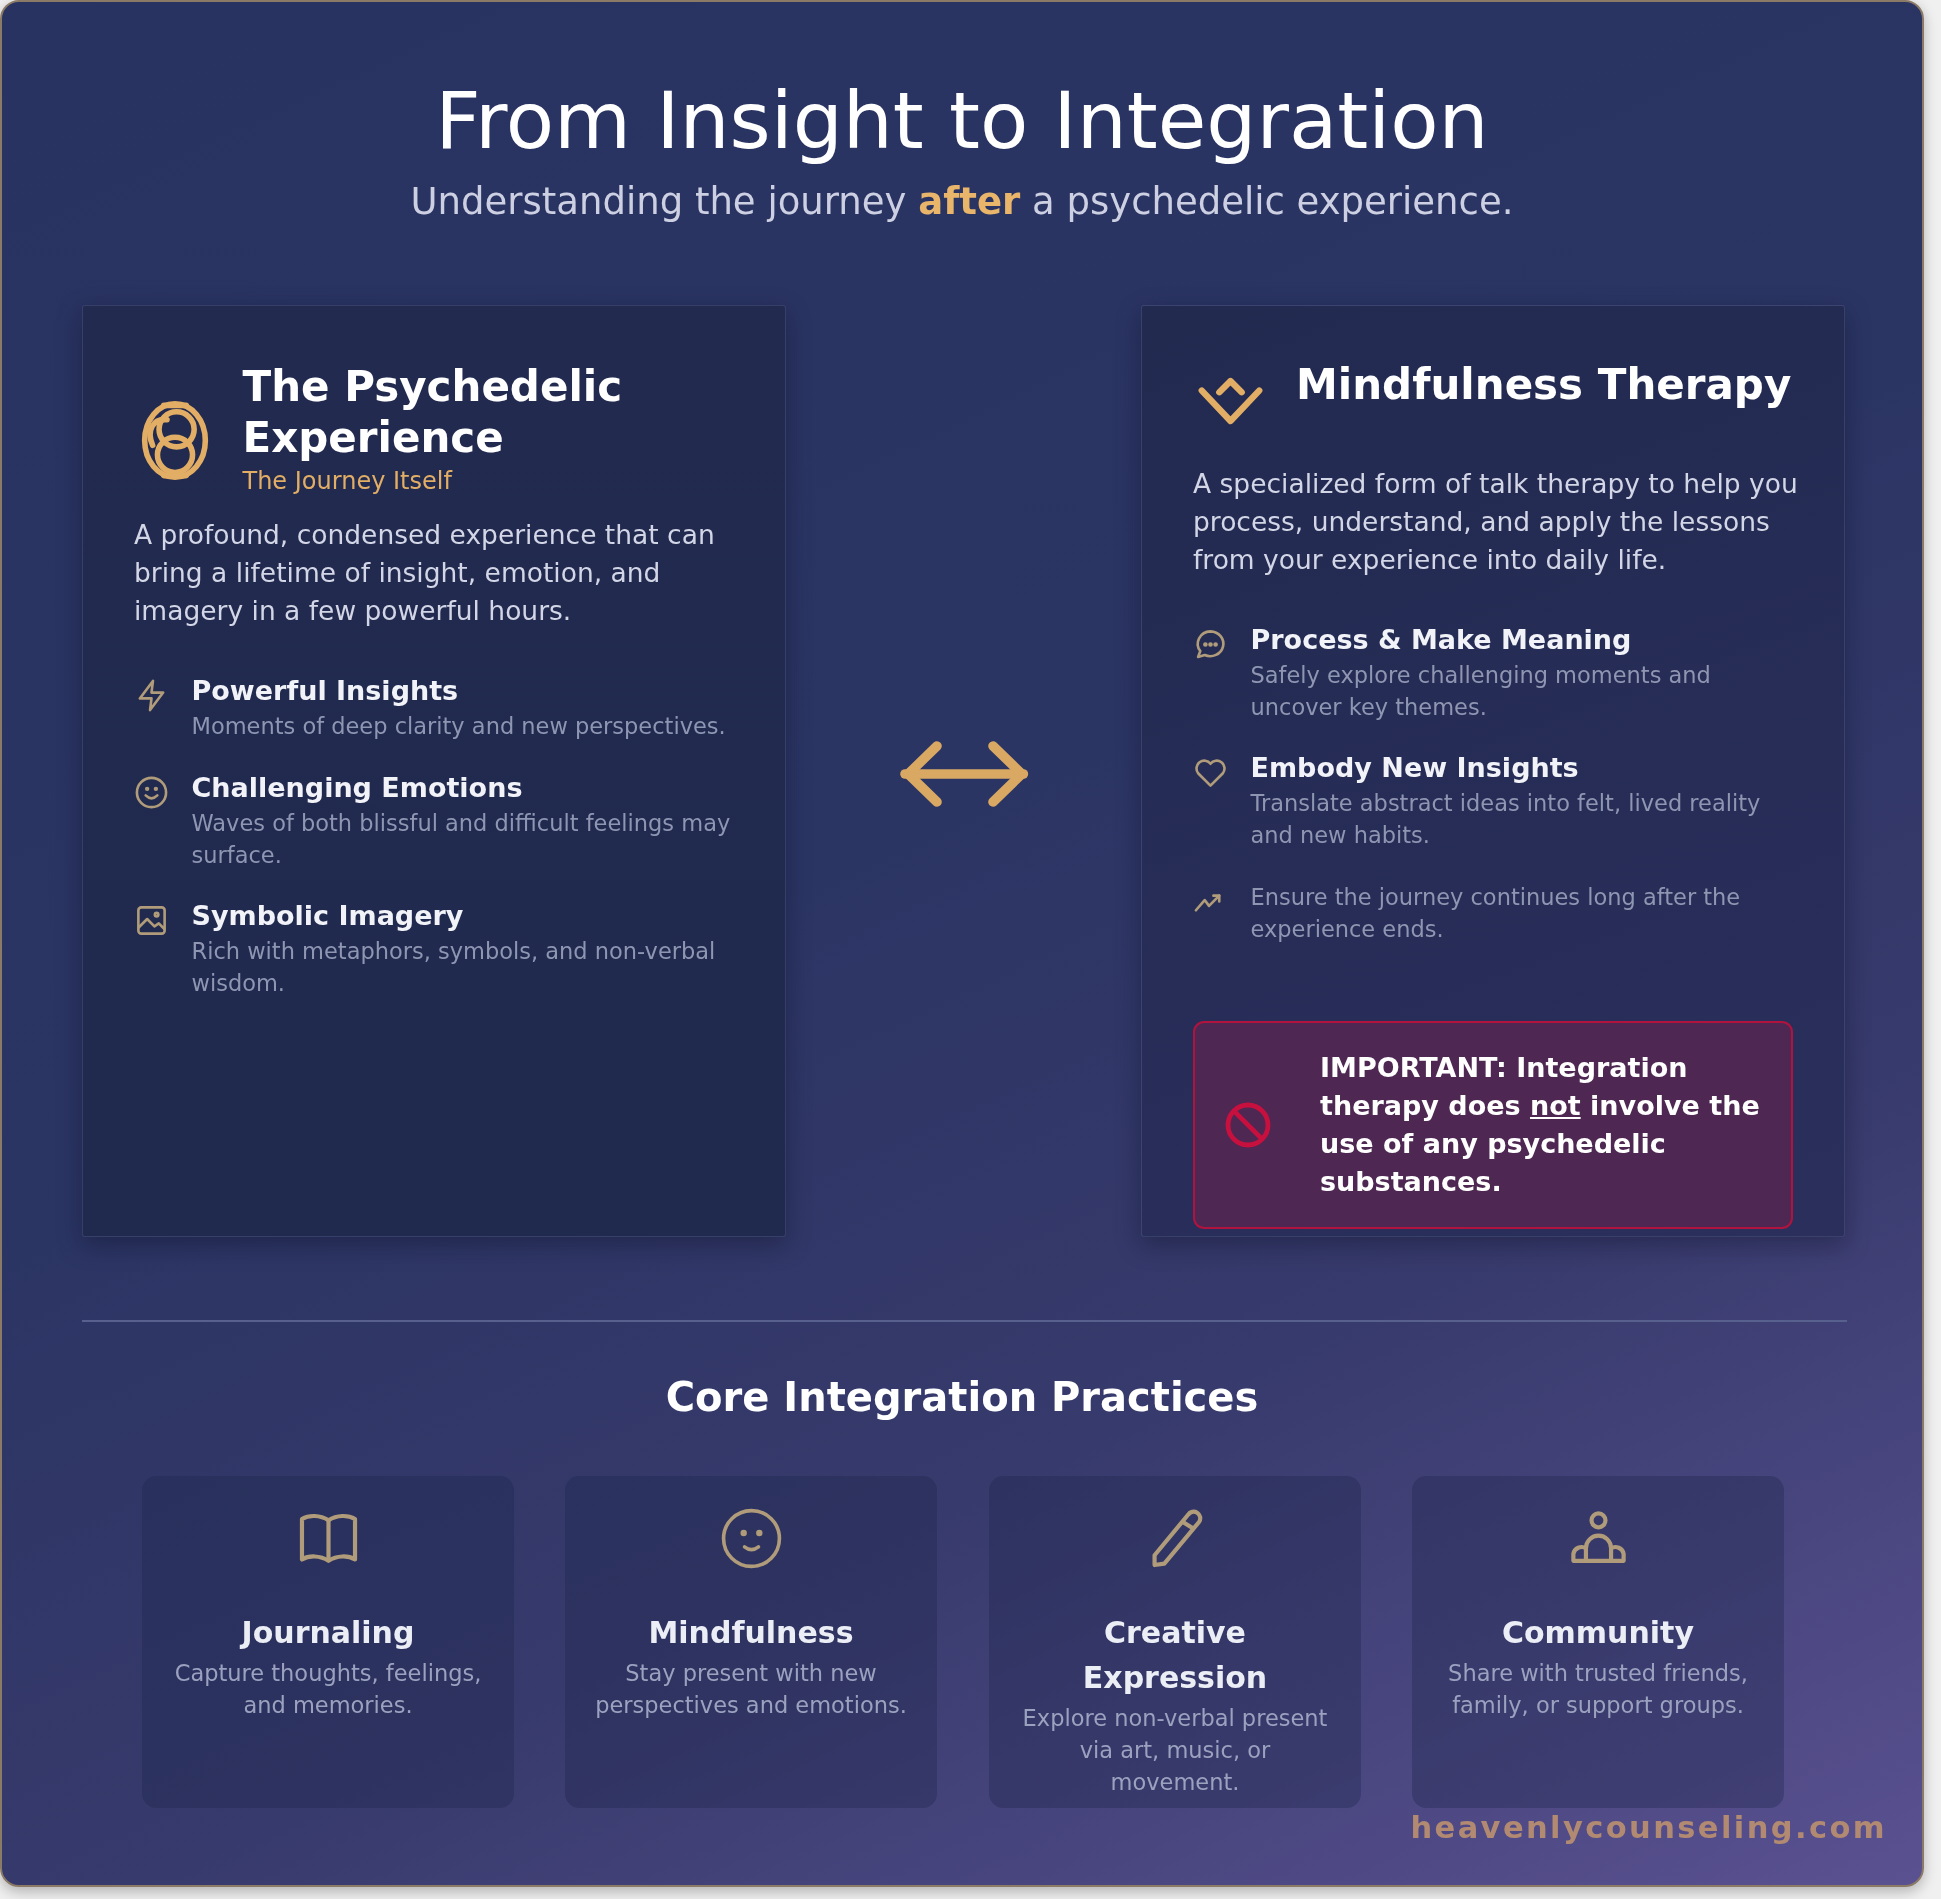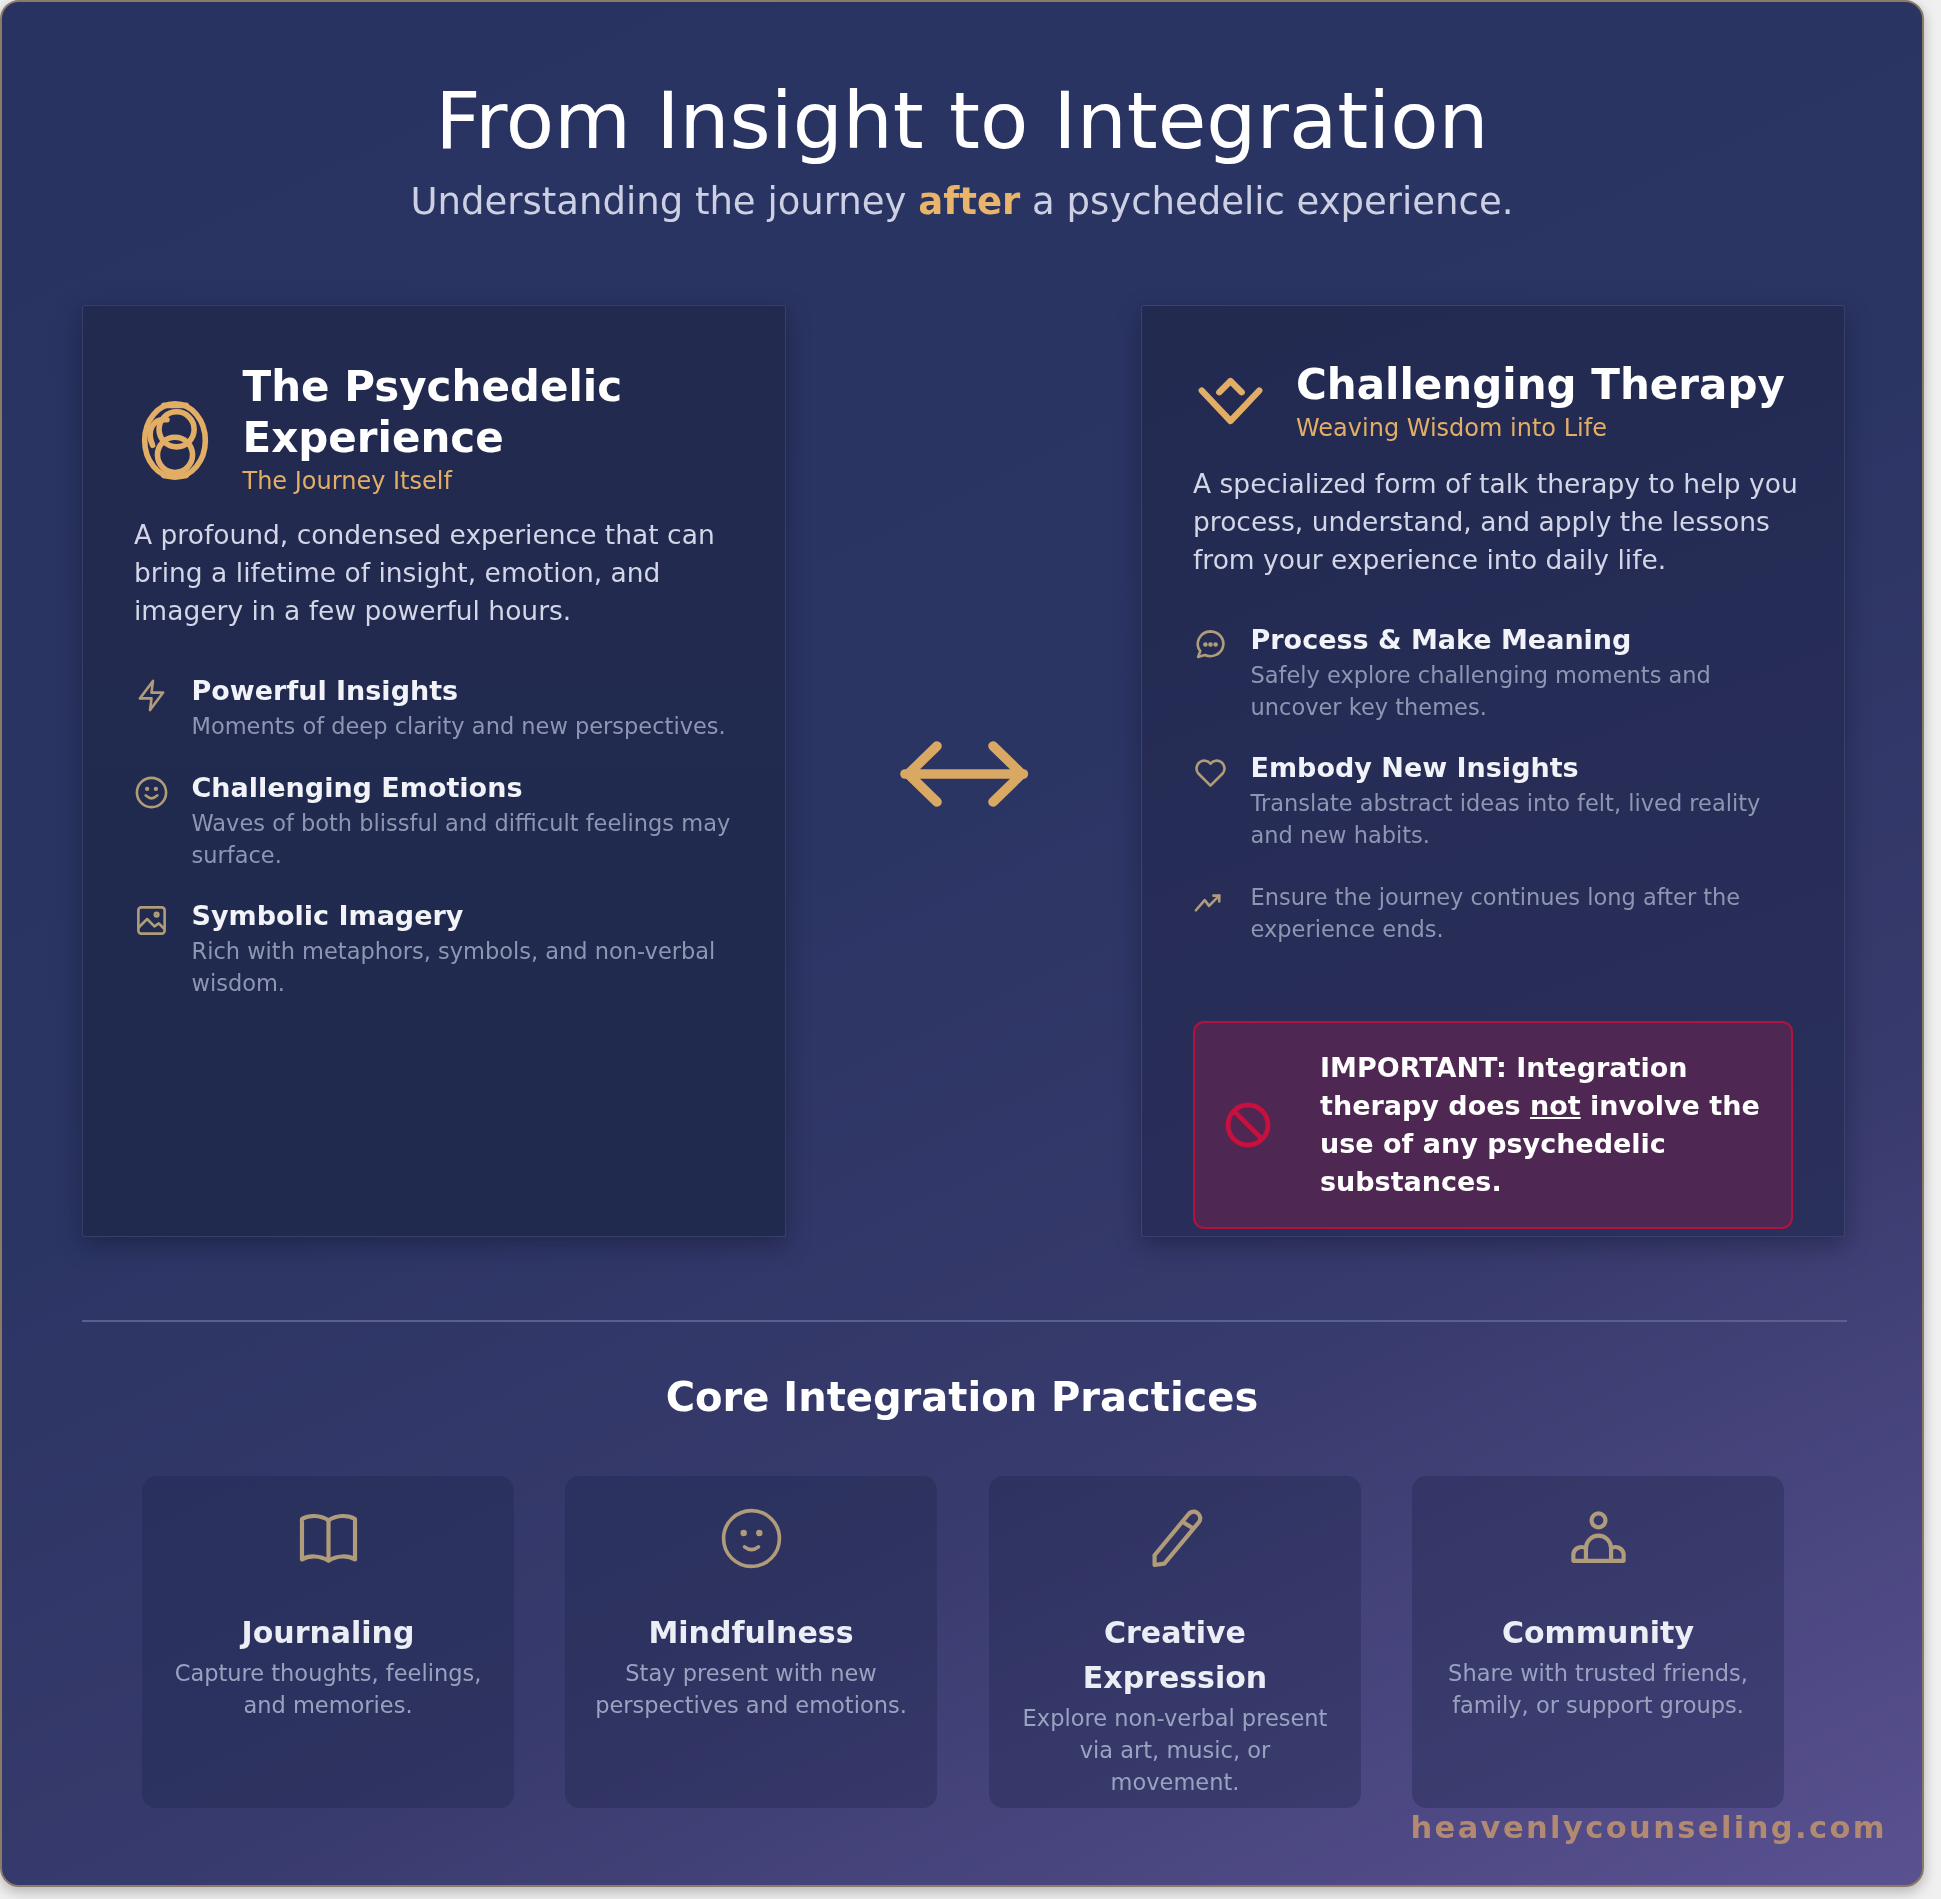--- a/index.html
+++ b/index.html
@@ -159,22 +159,21 @@
 
   <div class="card right">
     <div class="card-head" style="left:55px; top:53px;">
       <span class="card-icon" style="margin-top:14.4px; width:67px; height:56px;">
         <svg width="67" height="56" viewBox="0 0 84 70" fill="none" stroke="#e2ae65" stroke-width="8" stroke-linecap="round" stroke-linejoin="round">
           <path d="M28 24 L42 10 L56 24"></path>
           <path d="M6 22 L42 60 L78 22"></path>
         </svg>
       </span>
       <div style="margin-left:32px;">
-        <div class="card-title">Challenging Therapy</div>
-        <div class="card-sub">Weaving Wisdom into Life</div>
+        <div class="card-title">Mindfulness Therapy</div>
       </div>
     </div>
     <div class="card-desc" style="left:51px; top:159px; width:610px;">A specialized form of talk therapy to help you process, understand, and apply the lessons from your experience into daily life.</div>
 
     <div class="feature" style="left:51px; top:316px; width:594px;">
       <span class="ficon">
         <svg width="35" height="35" viewBox="0 0 24 24" fill="none" stroke="#b09c7a" stroke-width="1.8" stroke-linejoin="round">
             <path d="M12 3 A9 8.5 0 1 1 8 19.2 L3.5 20.5 L5 16.5 A9 8.5 0 0 1 12 3 Z"></path>
             <circle cx="8.5" cy="12" r="0.7" fill="#b09c7a"></circle>
             <circle cx="12" cy="12" r="0.7" fill="#b09c7a"></circle>

